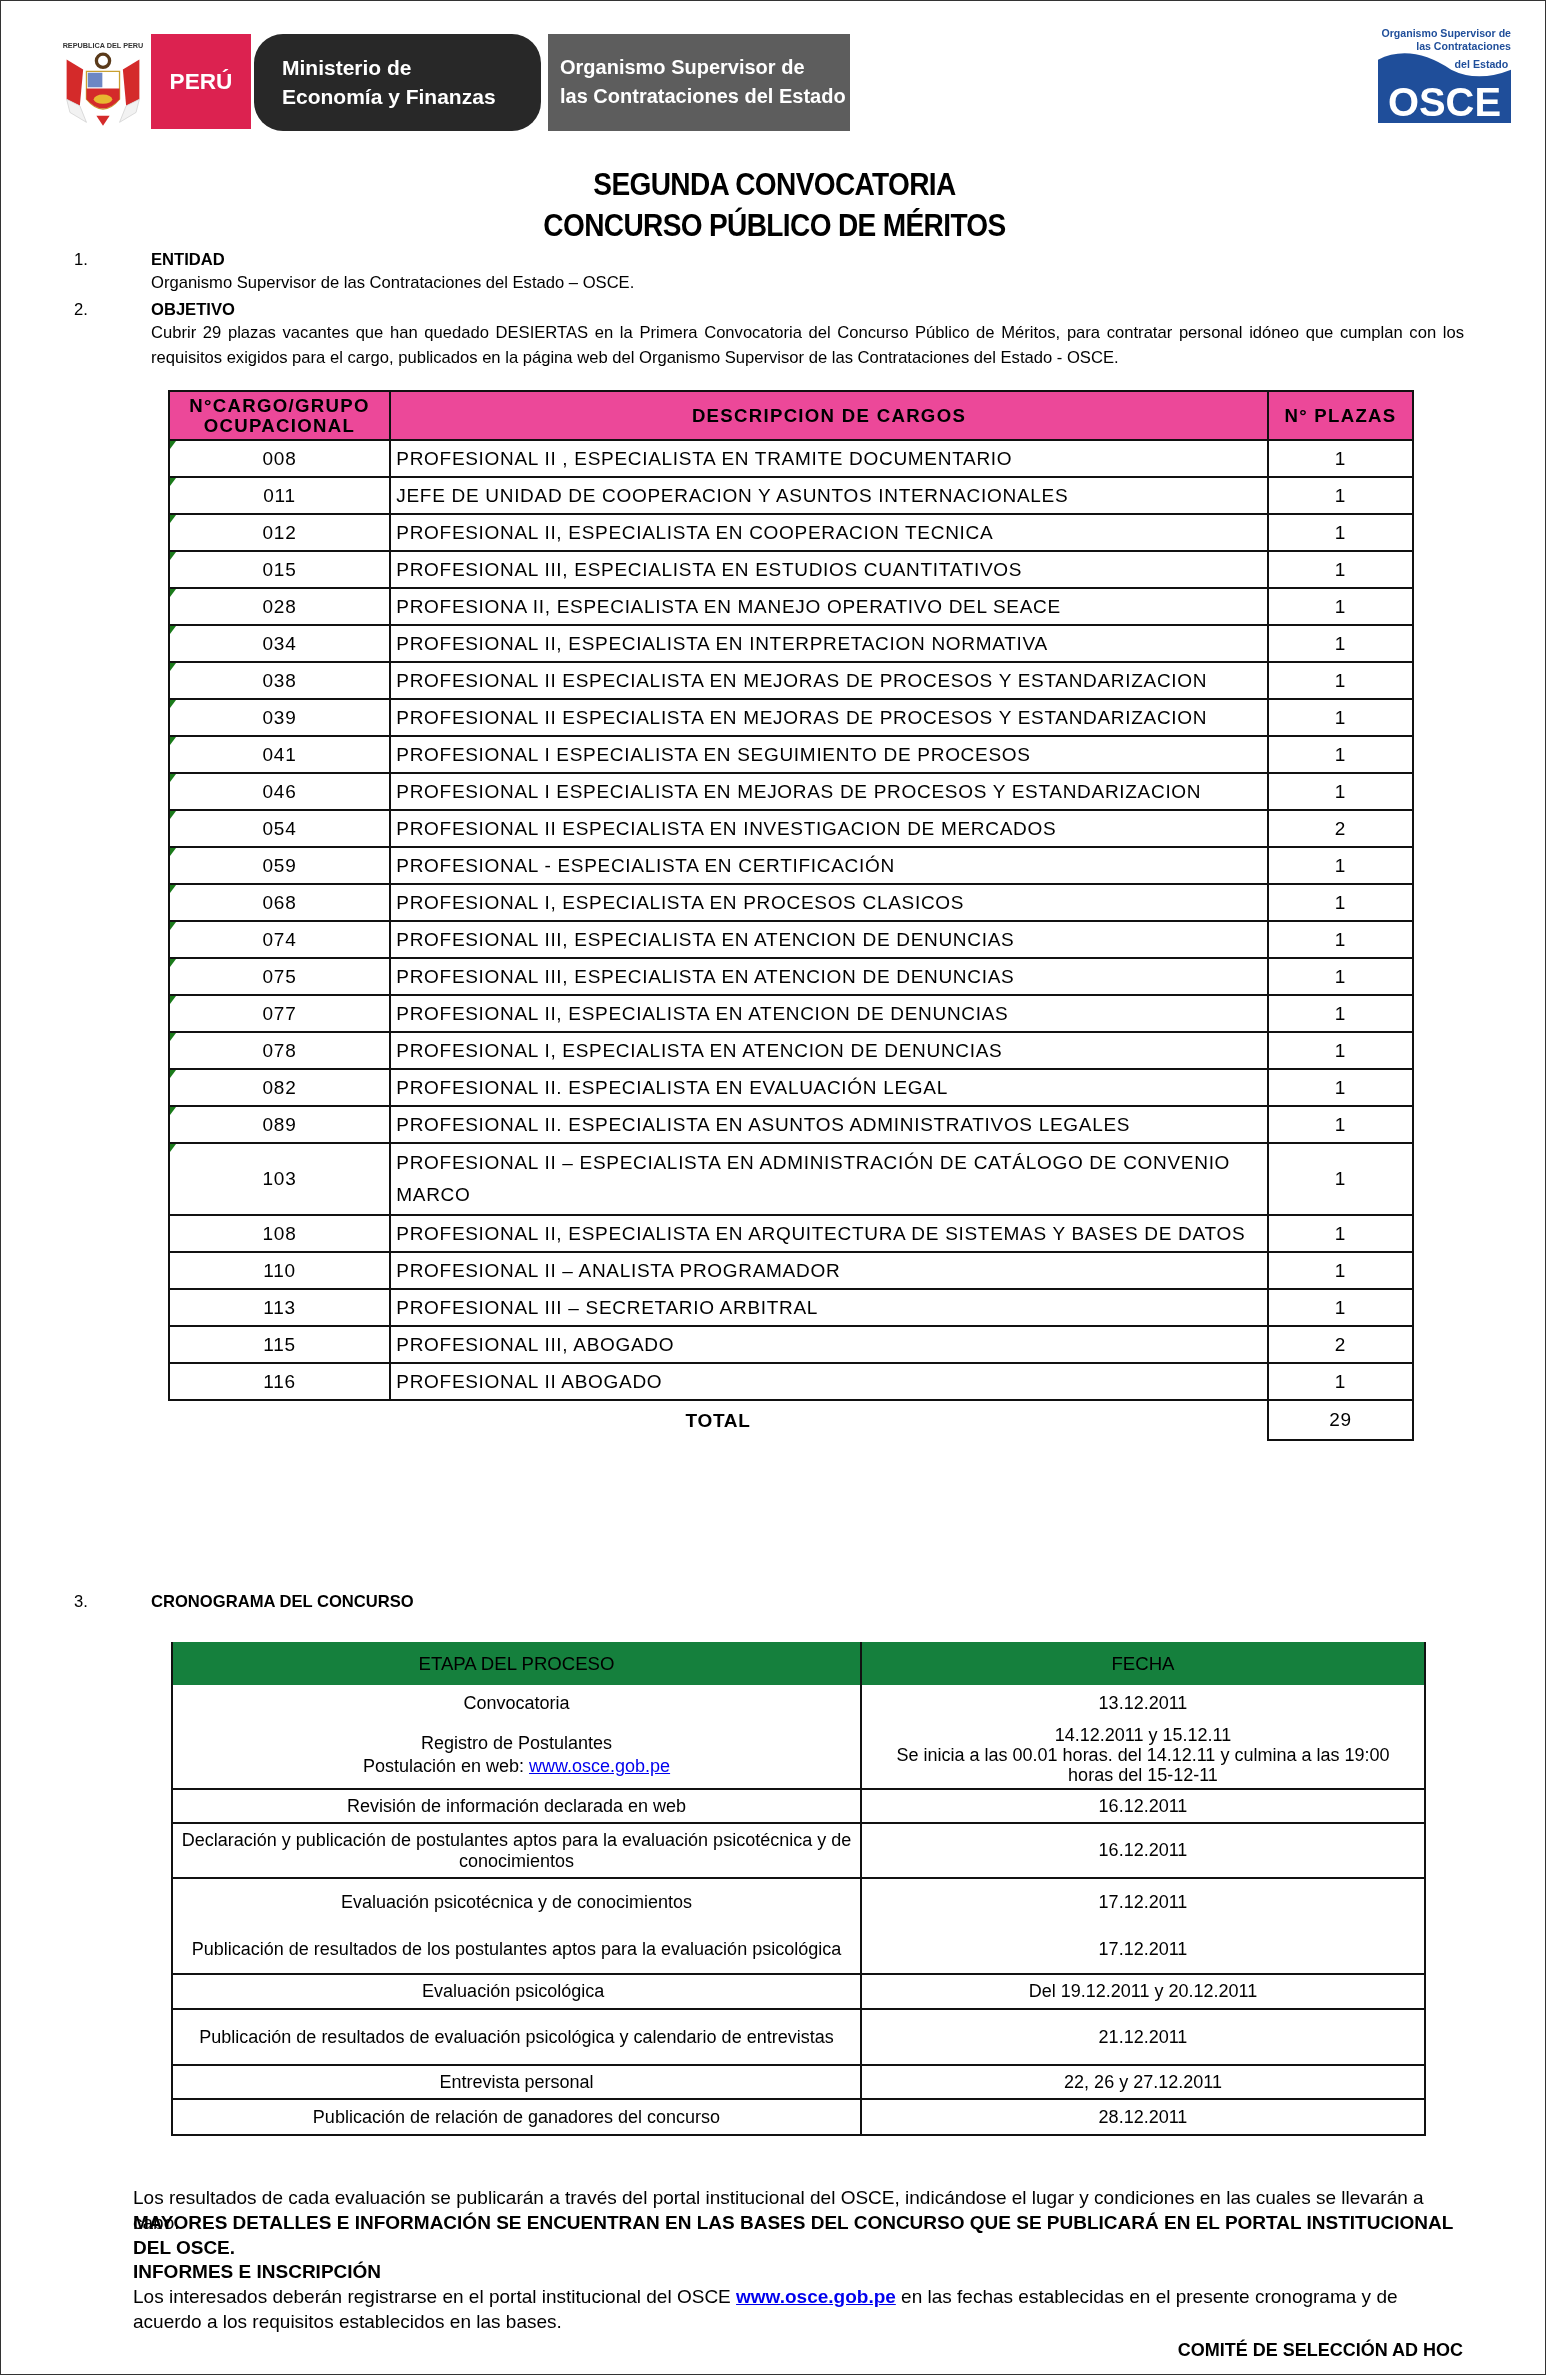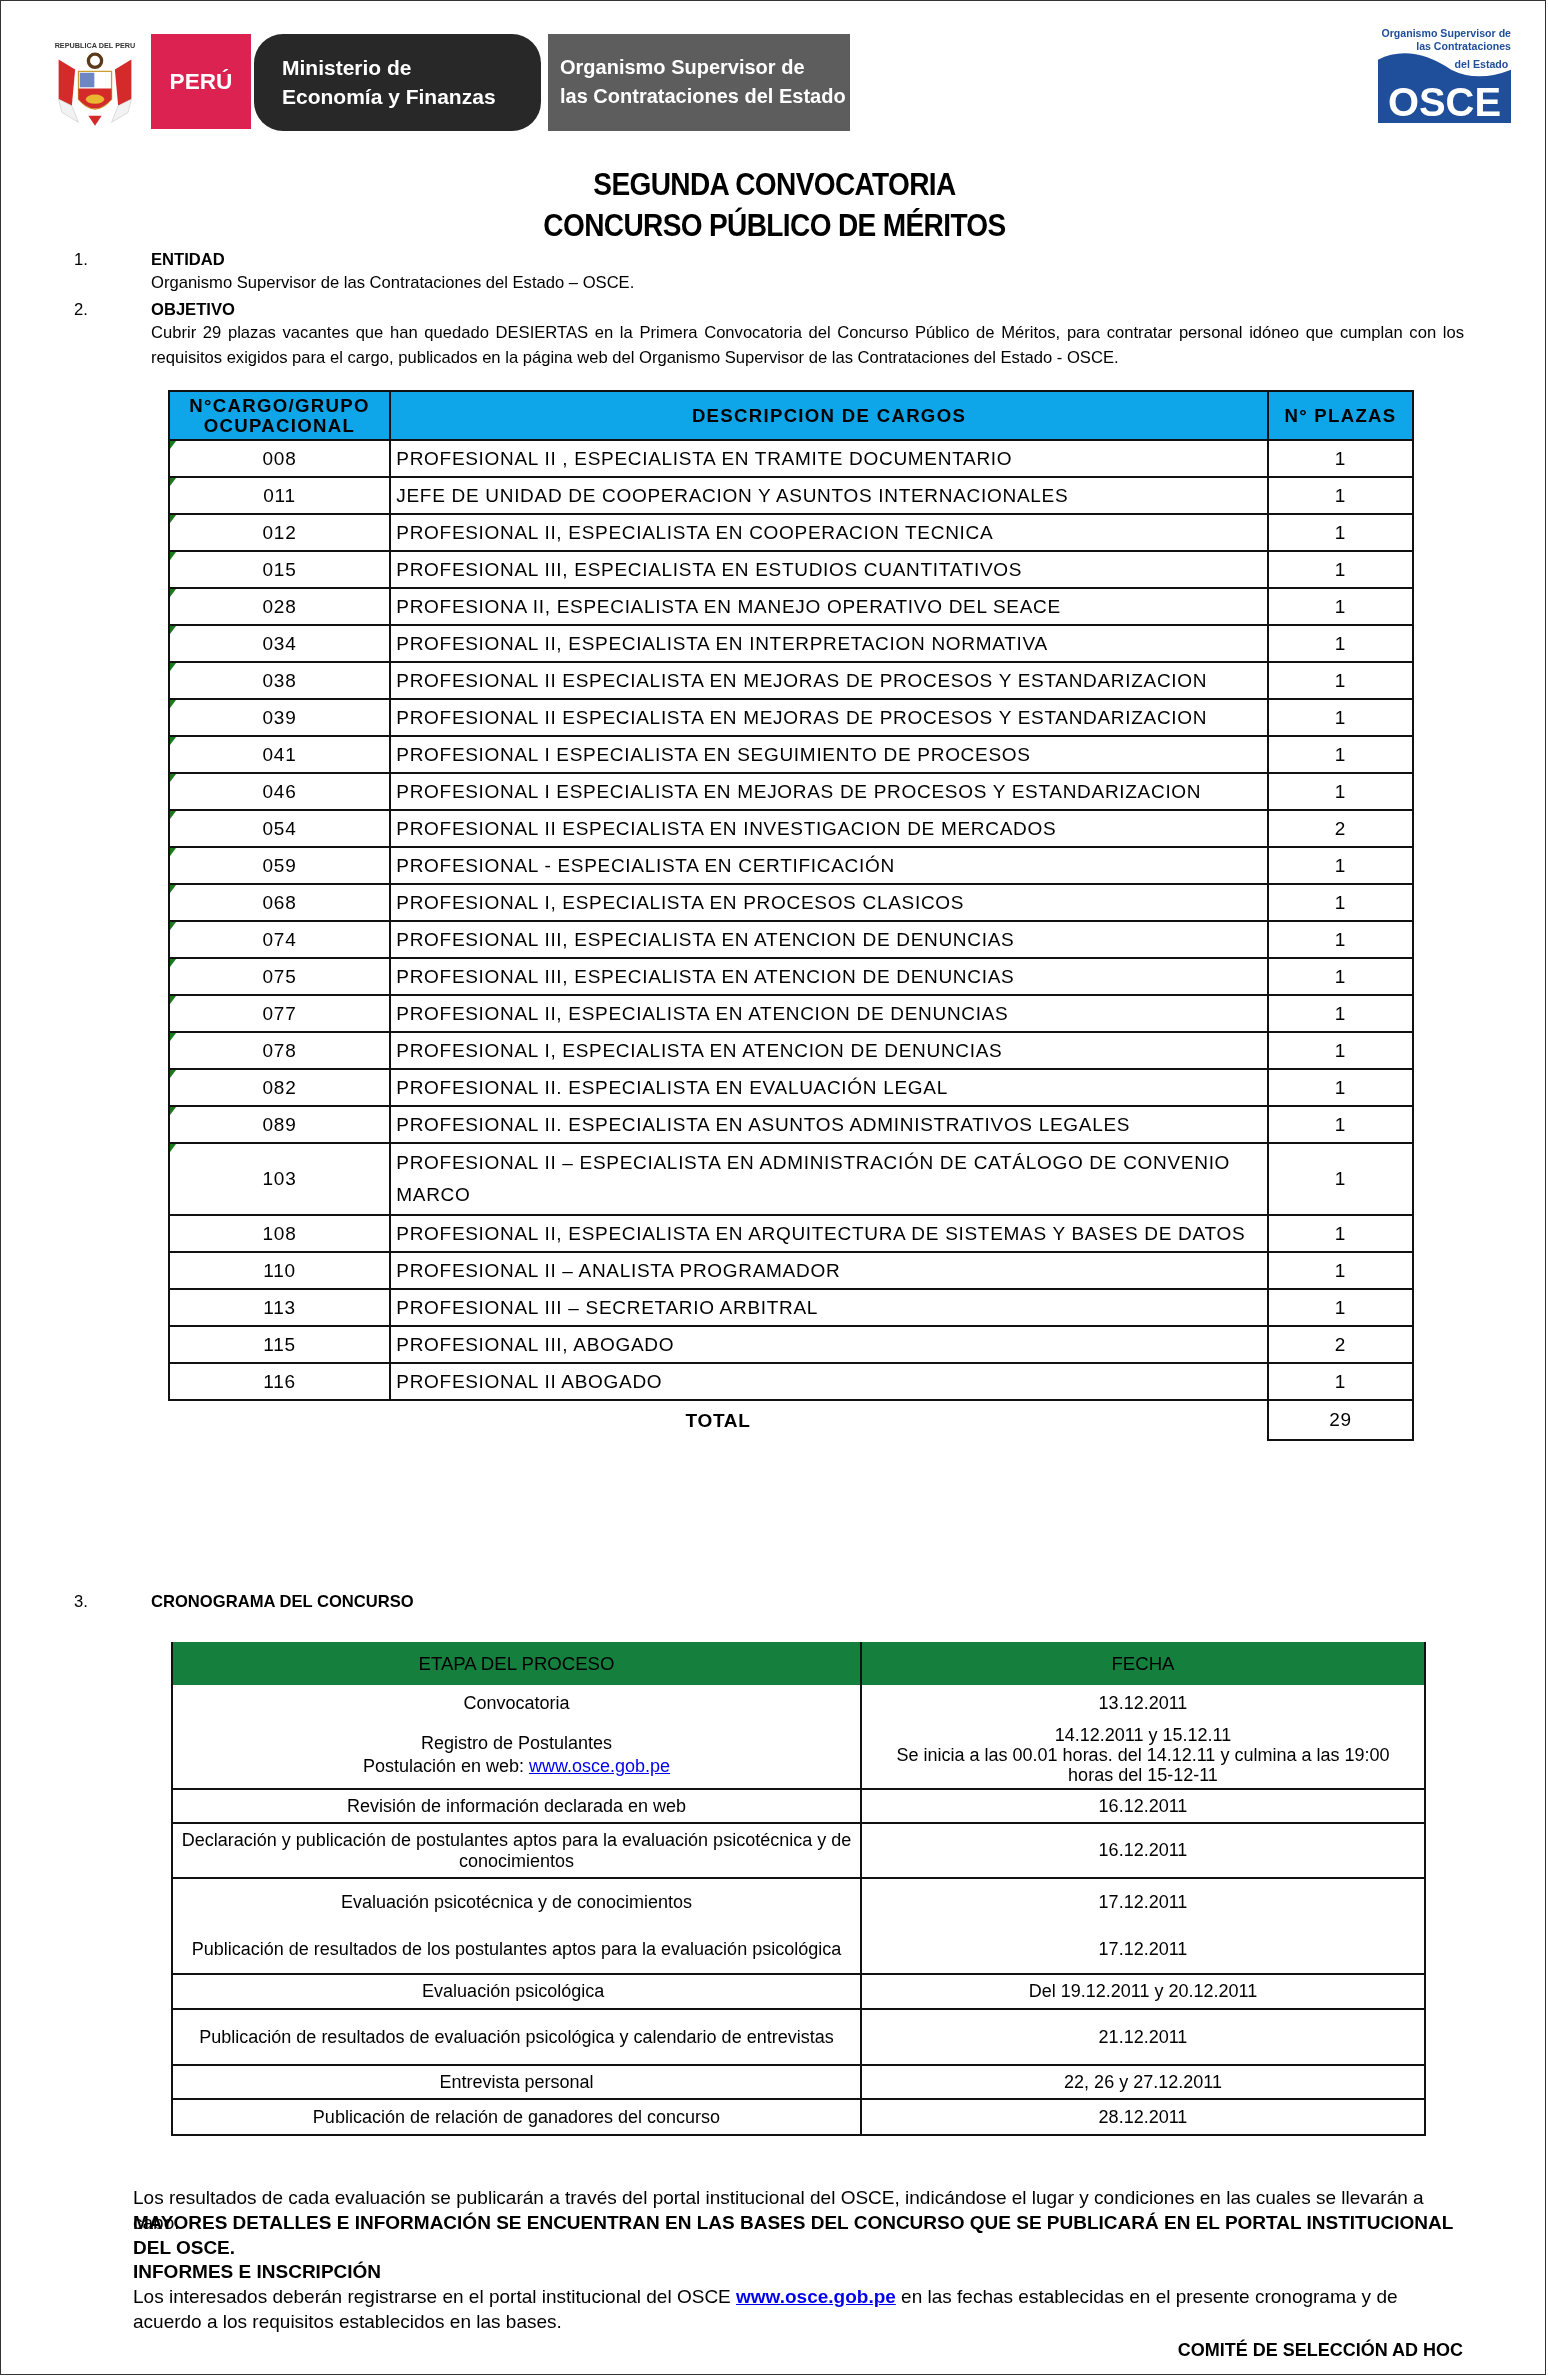--- a/index.html
+++ b/index.html
@@ -5,21 +5,21 @@
   html, body { margin: 0; padding: 0; background: #ffffff; }
   body {
     width: 1549px; height: 2377px; position: relative; overflow: hidden;
     font-family: "Liberation Sans", sans-serif; color: #000;
   }
   .page-frame {
     position: absolute; left: 0; top: 0; width: 1546px; height: 2375px;
     border: 1.3px solid #333; box-sizing: border-box;
   }
   
-  .crest { position: absolute; left: 52px; top: 33px; width: 86px; height: 96px; }
+  .crest { position: absolute; left: 60px; top: 33px; width: 86px; height: 96px; }
   .peru-box {
     position: absolute; left: 151px; top: 34px; width: 100px; height: 95px;
     background: #dc2250; color: #fff; font-weight: bold; font-size: 22.6px;
     display: flex; align-items: center; justify-content: center;
   }
   .mef-box {
     position: absolute; left: 254px; top: 34px; width: 287px; height: 97px;
     background: #282828; color: #fff; font-size: 21px; line-height: 29px;
     padding: 18.6px 0 0 28px; box-sizing: border-box; font-weight: bold; border-radius: 29px;
   }
@@ -45,21 +45,21 @@
   .sec-head { position: absolute; left: 151px; font-size: 16.6px; font-weight: bold; }
   .sec-text { position: absolute; left: 151px; font-size: 16.6px; }
   .objetivo { width: 1313px; line-height: 24.5px; text-align: justify; }
   
   table { border-collapse: collapse; }
   .cargos {
     position: absolute; left: 168px; top: 390px; width: 1246px;
     font-size: 19px; letter-spacing: 0.7px;
   }
   .cargos th {
-    background: #0ea5e9; border: 2.7px solid #111; font-weight: bold; font-size: 18.6px;
+    background: #ec4899; border: 2.7px solid #111; font-weight: bold; font-size: 18.6px;
     height: 45px; letter-spacing: 1.3px; line-height: 20px;
   }
   .cargos td { border: 2px solid #111; height: 35px; padding: 0; }
   .cargos td.code { text-align: center; width: 219px; position: relative; }
   .cargos td.code .tri {
     position: absolute; left: 0; top: 0; width: 0; height: 0;
     border-top: 8px solid #1a7a1a; border-right: 6.6px solid transparent;
   }
   .cargos td.desc { padding-left: 5.3px; text-align: left; line-height: 32px; }
   .cargos td.plz { text-align: center; width: 143px; }

